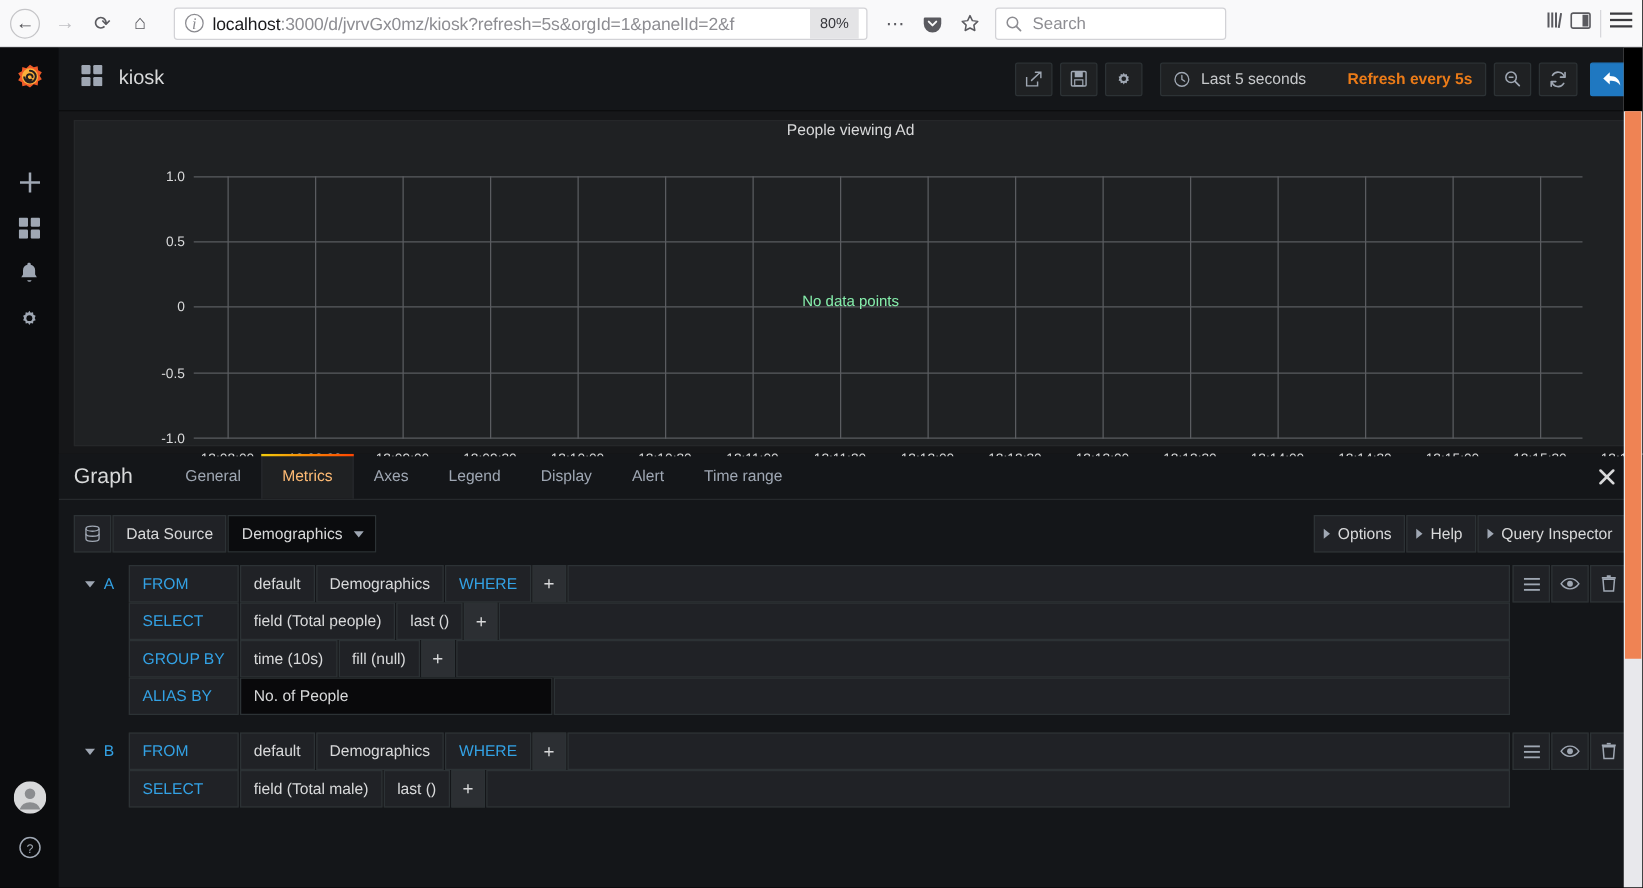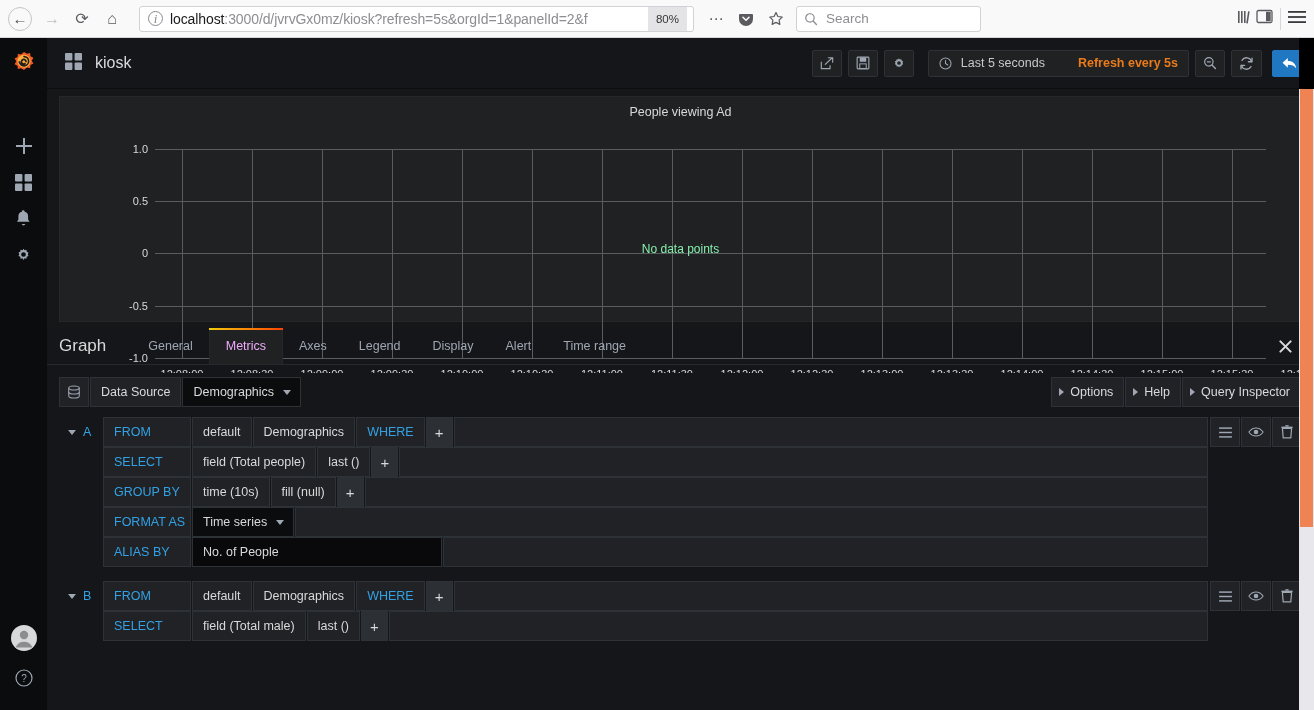--- a/index.html
+++ b/index.html
@@ -101,22 +101,22 @@
   .timepicker .tp-refresh { color: #eb7b18; font-size: 12.5px; font-weight: bold; margin-left: 24px; }
   .btn-blue {
     height: 27px; min-width: 34px; background: #1f78c1; border: 1px solid #1f78c1;
     border-radius: 2px; display: flex; align-items: center; justify-content: center;
     color: #fff; font-size: 15px; margin-left: 4px;
   }
 
   
   .panel-wrap { padding: 7px 12px 0 12px; }
   .panel {
-    background: #1f2123; border: 1px solid #252729; height: 226px;
-    display: flex; flex-direction: column; position: relative;
+    background: #1f2123; border: 1px solid #252729; height: 261px;
+    display: flex; flex-direction: column; position: relative; justify-content: center;
   }
   .panel-title {
     text-align: center; color: #d8d9da; font-size: 12.5px;
     padding: 8px 0 6px 0;
   }
   .plot { flex: 1 1 auto; position: relative; }
   .plot svg { display: block; }
   .nodata {
     position: absolute; left: 0; right: 0; top: 50%; transform: translateY(-50%);
     text-align: center; color: #86efac; font-size: 12px;
@@ -130,21 +130,21 @@
   }
   .editor-tabs .etitle {
     color: #d8d9da; font-size: 17px; display: flex; align-items: center;
     padding: 0 16px 0 0; margin-right: 10px;
   }
   .etab {
     display: flex; align-items: center; padding: 0 16px; color: #9fa7b3;
     font-size: 12.5px; position: relative;
   }
   .etab.active {
-    color: #f0abfc; background: #1f2123;
+    color: #fdba74; background: #1f2123;
     border-left: 1px solid #26292c; border-right: 1px solid #26292c;
   }
   .etab.active::before {
     content: ""; position: absolute; left: -1px; right: -1px; top: 0; height: 2px;
     background: linear-gradient(90deg, #f2cc0c 0%, #ff4400 100%);
   }
   .etab-close {
     margin-left: auto; display: flex; align-items: center; padding: 0 22px;
     color: #d8d9da; font-size: 14px;
   }
@@ -526,25 +526,20 @@
               <div class="seg grow"></div>
             </div>
             <div class="rowline">
               <div class="seg key label-col">GROUP BY</div>
               <div class="seg">time (10s)</div>
               <div class="seg">fill (null)</div>
               <div class="seg add">+</div>
               <div class="seg grow"></div>
             </div>
             <div class="rowline">
-              <div class="seg key label-col">FORMAT AS</div>
-              <div class="seg dropdown" style="min-width:98px">Time series</div>
-              <div class="seg grow"></div>
-            </div>
-            <div class="rowline">
               <div class="seg key label-col">ALIAS BY</div>
               <div class="seg input-field">No. of  People</div>
               <div class="seg grow"></div>
             </div>
           </div>
           <div class="qactions">
             <div class="qact">
               <svg width="13" height="11" viewBox="0 0 14 12">
                   <rect y="0.4" width="14" height="1.6" fill="#9fa7b3"></rect>
                   <rect y="5.2" width="14" height="1.6" fill="#9fa7b3"></rect>

